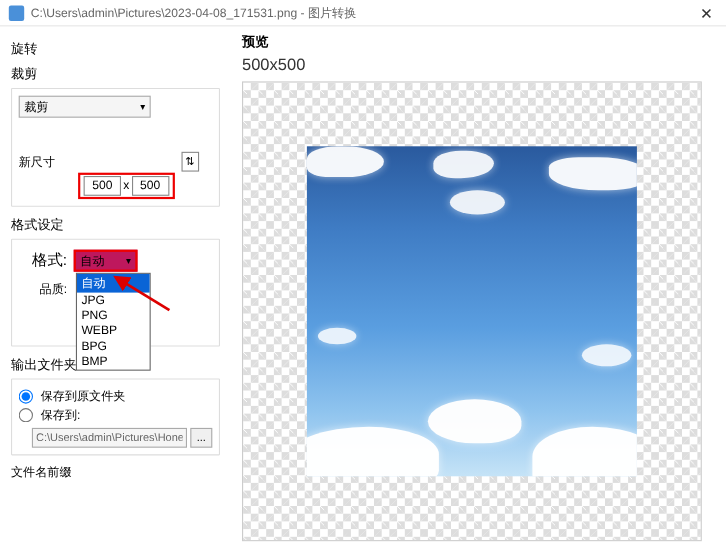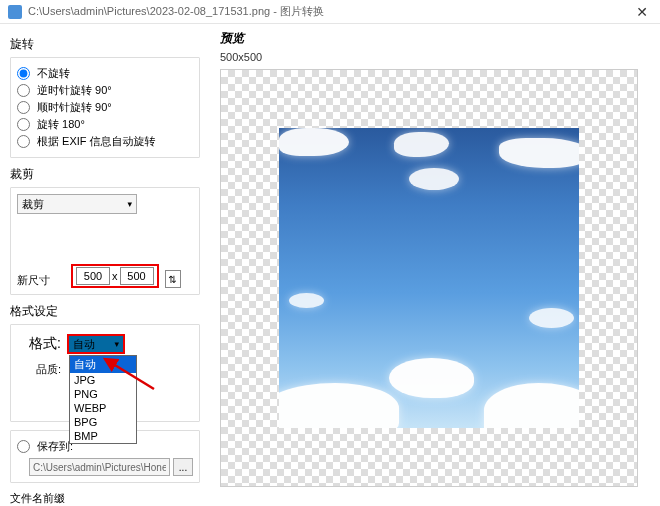--- a/index.html
+++ b/index.html
@@ -10,90 +10,68 @@
 .titlebar .close { font-size: 14px; color: #333; cursor: pointer; padding: 0 4px; }
 .main { display: flex; height: 482px; }
 .left { width: 210px; padding: 6px 10px; overflow-y: auto; }
 .right { flex: 1; padding: 6px 10px; }
 .section-title { font-weight: normal; font-size: 12px; margin: 6px 0 4px 0; }
 fieldset { border: 1px solid #ddd; padding: 6px; margin-bottom: 8px; border-radius: 1px; }
 .radio-row { display: flex; align-items: center; margin: 2px 0; gap: 4px; font-size: 11px; }
 .radio-row input[type=radio] { margin-right: 3px; }
 .crop-select { width: 120px; height: 20px; border: 1px solid #aaa; background: #f5f5f5; font-size: 11px; padding: 1px 4px; display: flex; align-items: center; justify-content: space-between; }
 .crop-select .chev { font-size: 9px; }
-.size-row { display: flex; align-items: flex-end; gap: 4px; margin-top: 6px; }
+.size-row { display: flex; align-items: center; gap: 4px; margin-top: 6px; }
 .size-row .label { width: 50px; font-size: 11px; }
 .size-row .box { display: flex; align-items: center; border: 2px solid #e00; padding: 1px 3px; gap: 2px; margin-top: 44px; }
 .size-row input.dim { width: 34px; height: 18px; border: 1px solid #888; font-size: 11px; text-align: center; }
 .size-row .x { font-size: 11px; }
 .size-row .link { width: 16px; height: 18px; border: 1px solid #888; display: flex; align-items: center; justify-content: center; font-size: 10px; margin-left: 2px; }
 .fmt-row { display: flex; align-items: center; margin: 3px 0; position: relative; }
 .fmt-row .label { width: 50px; text-align: right; padding-right: 6px; font-size: 14px; }
-.fmt-select { width: 58px; height: 20px; border: 2px solid #e00; background: #0369a1; font-size: 11px; padding: 0 4px; display: flex; align-items: center; justify-content: space-between; position: relative; }
+.fmt-select { width: 58px; height: 20px; border: 2px solid #e00; background: #be185d; font-size: 11px; padding: 0 4px; display: flex; align-items: center; justify-content: space-between; position: relative; }
 .fmt-select .chev { font-size: 9px; }
 .dropdown { position: absolute; top: 19px; left: 0; width: 68px; border: 1px solid #666; background: #fff; z-index: 10; }
 .dropdown .opt { padding: 1px 4px; font-size: 11px; }
 .dropdown .opt.sel { background: #0a64d6; color: #fff; }
 .arrow-svg { position: absolute; left: 30px; top: 18px; z-index: 11; pointer-events: none; }
 .quality-row { display: flex; align-items: center; margin-top: 8px; }
 .quality-row .label { width: 50px; text-align: right; padding-right: 6px; font-size: 11px; }
 .path-row { display: flex; align-items: center; gap: 3px; margin-top: 4px; margin-left: 12px; }
 .path-row input.path { flex: 1; height: 18px; border: 1px solid #aaa; font-size: 10px; padding: 0 3px; background: #f5f5f5; color: #666; }
 .path-row button.browse { width: 20px; height: 18px; border: 1px solid #aaa; background: #f0f0f0; font-size: 10px; cursor: pointer; }
 .field-label { font-size: 11px; margin: 6px 0 3px 0; }
-.preview-label { font-weight: bold; font-size: 12px; font-style: italic; }
-.preview-dim { font-size: 11px; color: #333; margin: 4px 0 6px 0; }
+.preview-label { font-weight: bold; font-size: 12px; }
+.preview-dim { font-size: 15px; color: #333; margin: 4px 0 6px 0; }
 .canvas { width: 418px; height: 418px; background-image: linear-gradient(45deg,#ddd 25%,transparent 25%),linear-gradient(-45deg,#ddd 25%,transparent 25%),linear-gradient(45deg,transparent 75%,#ddd 75%),linear-gradient(-45deg,transparent 75%,#ddd 75%); background-size: 14px 14px; background-position: 0 0,0 7px,7px -7px,-7px 0; background-color: #fff; position: relative; display: flex; align-items: center; justify-content: center; border: 1px solid #ccc; }
 .sky { width: 300px; height: 300px; background: linear-gradient(180deg,#2a5a9e 0%,#3f7cc4 25%,#5a9ee0 55%,#8ec3ee 80%,#c5e3f7 100%); position: relative; overflow: hidden; }
 .cloud { position: absolute; background: #fff; border-radius: 50%; box-shadow: 0 0 8px rgba(255,255,255,0.6); }
 .c1 { width: 70px; height: 28px; top: 0; left: 0; border-radius: 40% 50% 50% 30%; opacity: 0.95; }
 .c2 { width: 90px; height: 30px; top: 10px; right: -10px; border-radius: 30% 50% 40% 50%; opacity: 0.95; }
 .c3 { width: 50px; height: 22px; top: 40px; left: 130px; border-radius: 50%; opacity: 0.9; }
 .c4 { width: 140px; height: 55px; bottom: -10px; left: -20px; border-radius: 60% 50% 30% 30%; opacity: 0.98; }
 .c5 { width: 85px; height: 40px; bottom: 30px; left: 110px; border-radius: 50% 50% 40% 50%; opacity: 0.98; }
 .c6 { width: 120px; height: 60px; bottom: -15px; right: -25px; border-radius: 50% 60% 30% 30%; opacity: 0.98; }
 .c7 { width: 45px; height: 20px; bottom: 100px; right: 5px; border-radius: 50%; opacity: 0.85; }
 .c8 { width: 35px; height: 15px; bottom: 120px; left: 10px; border-radius: 50%; opacity: 0.85; }
 .c9 { width: 55px; height: 25px; top: 4px; left: 115px; border-radius: 50% 50% 60% 40%; opacity: 0.92; }
 </style>
 </head>
 <body>
 
 <div class="titlebar">
   <span class="icon"></span>
-  <span class="title">C:\Users\admin\Pictures\2023-02-08_171531.png - 图片转换</span>
+  <span class="title">C:\Users\admin\Pictures\2023-04-08_171531.png - 图片转换</span>
   <span class="close">✕</span>
 </div>
 
 <div class="main">
   <div class="left">
 
     <div class="section-title">旋转</div>
-    <fieldset>
-      <label class="radio-row">
-          <input type="radio" name="rot" checked="" style="">
-          <span>不旋转</span>
-        </label>
-      <label class="radio-row">
-          <input type="radio" name="rot" style="">
-          <span>逆时针旋转 90°</span>
-        </label>
-      <label class="radio-row">
-          <input type="radio" name="rot" style="">
-          <span>顺时针旋转 90°</span>
-        </label>
-      <label class="radio-row">
-          <input type="radio" name="rot" style="">
-          <span>旋转 180°</span>
-        </label>
-      <label class="radio-row">
-          <input type="radio" name="rot" style="">
-          <span>根据 EXIF 信息自动旋转</span>
-        </label>
-    </fieldset>
 
     <div class="section-title">裁剪</div>
     <fieldset>
       <div class="crop-select">
         <span>裁剪</span>
         <span class="chev">▾</span>
       </div>
       <div class="size-row">
         <span class="label">新尺寸</span>
         <span class="box">
@@ -129,21 +107,26 @@
             <line x1="55" y1="35" x2="6" y2="5" stroke="#d00" stroke-width="2.5" marker-end="url(#ah)"></line>
           </svg>
         </div>
       </div>
       <div class="quality-row">
         <span class="label">品质:</span>
       </div>
       <div style="height:38px;"></div>
     </fieldset>
 
+    <div class="section-title">输出文件夹</div>
     <fieldset class="output">
+      <label class="radio-row">
+          <input type="radio" name="out" checked="" style="">
+          <span>保存到原文件夹</span>
+        </label>
       <label class="radio-row">
           <input type="radio" name="out" style="">
           <span>保存到:</span>
         </label>
       <div class="path-row">
         <input class="path" readonly="" value="C:\Users\admin\Pictures\Honeyview" style="">
         <button class="browse">...</button>
       </div>
     </fieldset>
 

